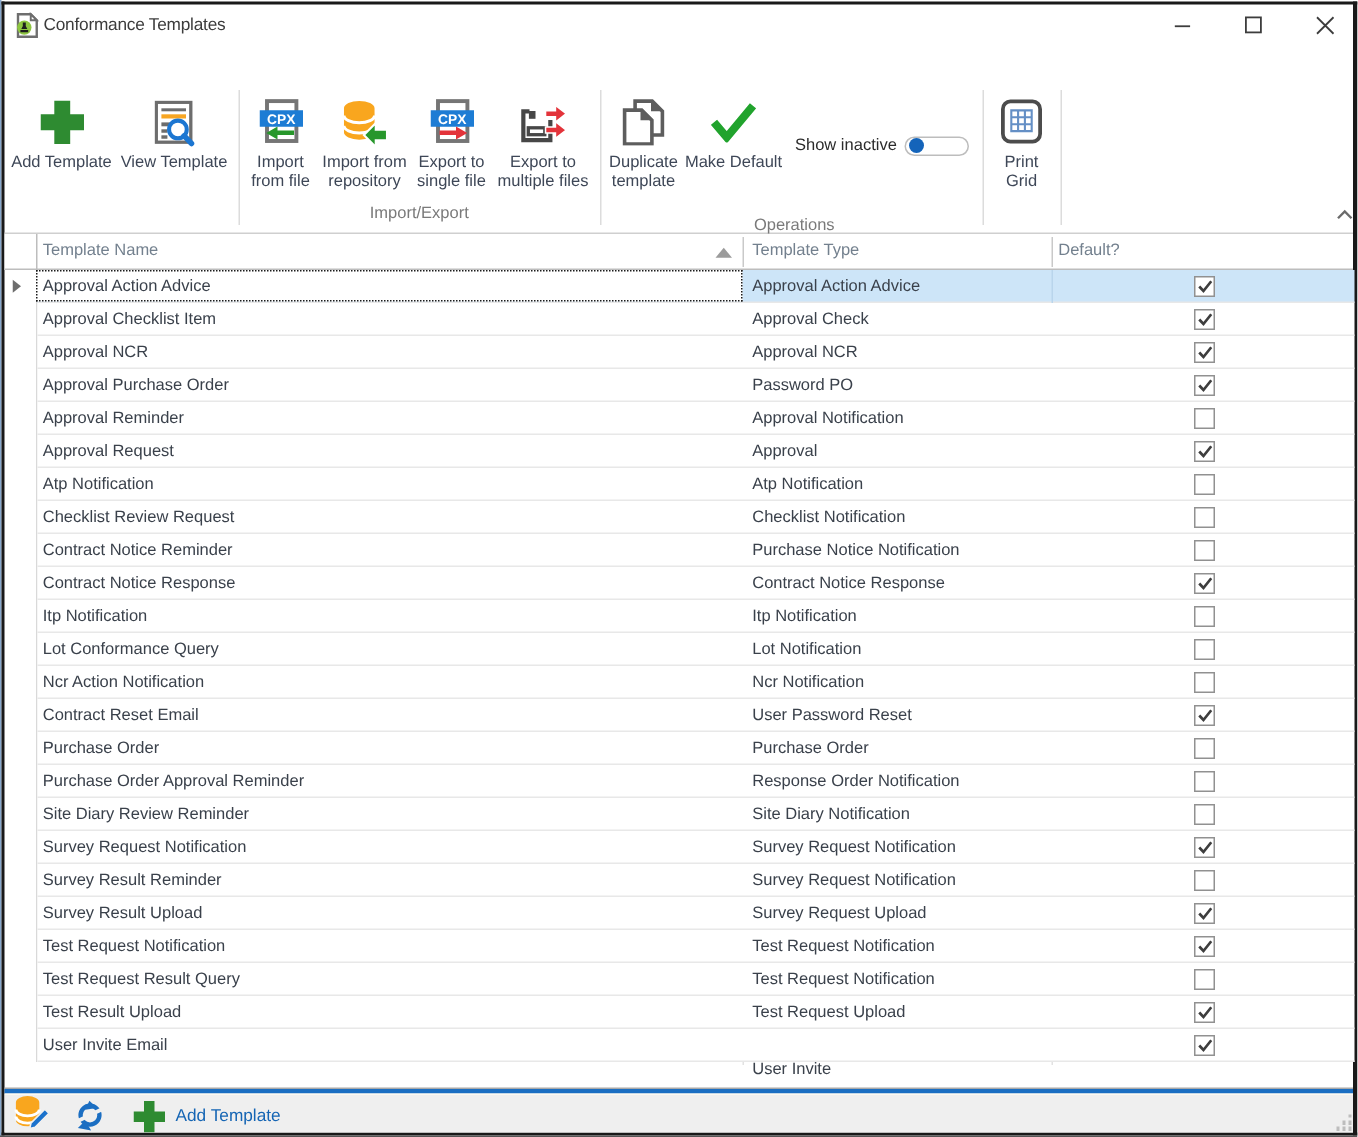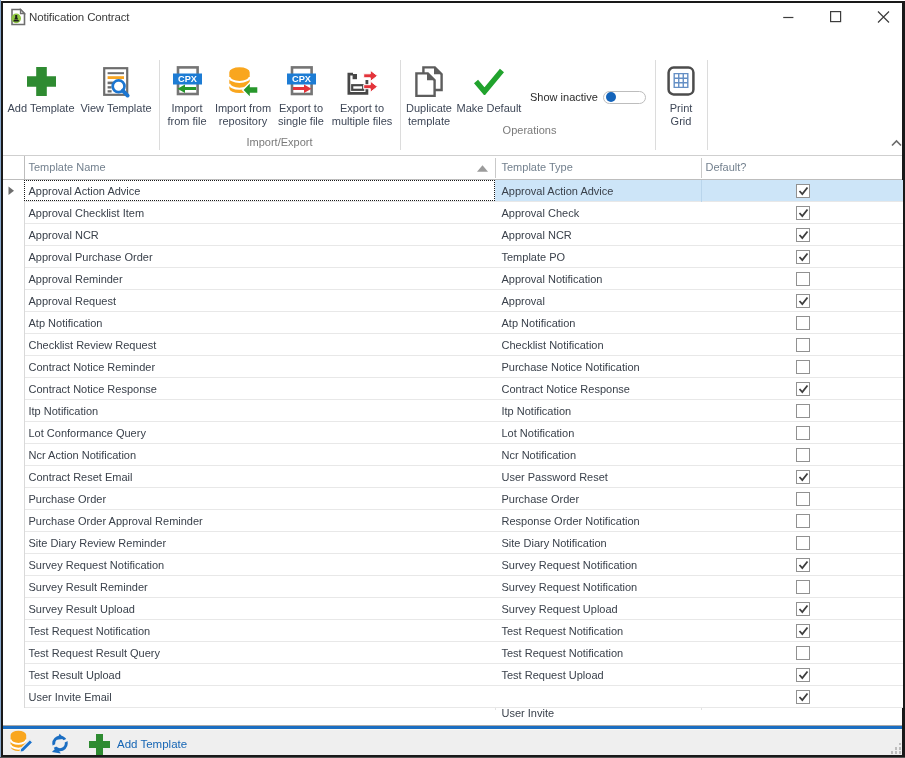--- a/index.html
+++ b/index.html
@@ -18,40 +18,40 @@
 <div class="a" style="left:1px;top:1px;width:2px;height:756px;background:#191919"></div>
 <div class="a" style="left:902px;top:1px;width:3px;height:756px;background:#191919"></div>
 <div class="a" style="left:0;top:757px;width:905px;height:1px;background:#555"></div>
 <svg class="a" style="left:10px;top:8px" width="17" height="18" viewBox="0 0 17 18">
     <path d="M2 1.5 h8.5 l4 4 V16.5 H2 z" fill="#fff" stroke="#6e6e6e" stroke-width="1.6"></path>
     <path d="M10.5 1.5 v4 h4 z" fill="#fff" stroke="#6e6e6e" stroke-width="1.3"></path>
     <circle cx="6.2" cy="10.4" r="4.8" fill="#8ec641"></circle>
     <path d="M5.2 7 h2 v2.2 h-2 z M5.5 8.8 h1.4 l1.3 2.6 h-4 z" fill="#1d1d1d"></path>
     <rect x="3.6" y="12" width="5.2" height="1.5" fill="#1d1d1d"></rect>
   </svg>
-<div class="a" style="left:29px;top:11px;font-size:11.5px;letter-spacing:-0.15px;color:#3c3c3c">Notification Contract</div>
+<div class="a" style="left:29px;top:11px;font-size:11.5px;letter-spacing:-0.15px;color:#3c3c3c">Conformance Templates</div>
 <svg class="a" style="left:780px;top:8px" width="18" height="18" viewBox="0 0 18 18">
     <path d="M3.2 9.5 h10.2" stroke="#3d3d3d" stroke-width="1.2"></path>
   </svg>
 <svg class="a" style="left:826px;top:8px" width="18" height="18" viewBox="0 0 18 18">
     <rect x="4.6" y="3.6" width="10" height="10" fill="none" stroke="#3d3d3d" stroke-width="1.2"></rect>
   </svg>
 <svg class="a" style="left:872px;top:8px" width="18" height="18" viewBox="0 0 18 18">
     <path d="M6 3.5 L17 14.5 M17 3.5 L6 14.5" stroke="#3d3d3d" stroke-width="1.2"></path>
   </svg>
 <div class="sep" style="left:159px;top:60px;height:90px"></div>
 <div class="sep" style="left:400px;top:60px;height:90px"></div>
 <div class="sep" style="left:655px;top:60px;height:90px"></div>
 <div class="sep" style="left:707px;top:60px;height:90px"></div>
 <div class="a" style="left:3px;top:155px;width:899px;height:1px;background:#cfcfcf"></div>
 <svg class="a" style="left:890px;top:138px" width="13" height="10" viewBox="0 0 13 10">
     <path d="M2 7.5 L6.5 3 L11 7.5" fill="none" stroke="#6b6b6b" stroke-width="1.6"></path>
   </svg>
 <div class="gcap" style="left:229px;top:136px;width:101px">Import/Export</div>
-<div class="gcap" style="left:479px;top:124px;width:101px">Operations</div>
+<div class="gcap" style="left:479px;top:144px;width:101px">Operations</div>
 <svg class="a" style="left:27px;top:67px" width="29" height="29" viewBox="0 0 29 29">
     <path d="M9.2 0 h10.6 v9.2 h9.2 v10.6 h-9.2 v9.2 H9.2 v-9.2 H0 V9.2 h9.2 z" fill="#2e8b31"></path>
   </svg>
 <div class="lbl" style="left:0px;top:102px;width:82px">Add Template</div>
 <svg class="a" style="left:103px;top:67px" width="27" height="32" viewBox="0 0 27 32">
     <rect x="1.2" y="1.2" width="23" height="26.6" fill="#fff" stroke="#6d6d6d" stroke-width="2.2"></rect>
     <rect x="4.6" y="5.2" width="16.4" height="2" fill="#6d6d6d"></rect>
     <rect x="4.6" y="9.2" width="16.4" height="2.8" fill="#f7a522"></rect>
     <rect x="4.6" y="14.6" width="6" height="2.6" fill="#6d6d6d"></rect>
     <rect x="4.6" y="19.2" width="4" height="2.3" fill="#6d6d6d"></rect>
@@ -141,21 +141,21 @@
   </svg>
 <div class="a" style="left:24.5px;top:223.5px;width:878.5px;height:22px;background:#fff;border-bottom:1px solid #e8e8e8"></div>
 <div class="celltxt" style="left:28.5px;top:228.5px">Approval NCR</div>
 <div class="celltxt" style="left:501.5px;top:228.5px">Approval NCR</div>
 <div class="cb" style="left:796px;top:227.5px"></div>
 <svg class="a" style="left:798px;top:229.5px" width="11" height="10" viewBox="0 0 11 10">
     <path d="M1.5 5 L4.3 8 L9.5 1.5" fill="none" stroke="#3e3e3e" stroke-width="1.8"></path>
   </svg>
 <div class="a" style="left:24.5px;top:245.5px;width:878.5px;height:22px;background:#fff;border-bottom:1px solid #e8e8e8"></div>
 <div class="celltxt" style="left:28.5px;top:250.5px">Approval Purchase Order</div>
-<div class="celltxt" style="left:501.5px;top:250.5px">Template PO</div>
+<div class="celltxt" style="left:501.5px;top:250.5px">Password PO</div>
 <div class="cb" style="left:796px;top:249.5px"></div>
 <svg class="a" style="left:798px;top:251.5px" width="11" height="10" viewBox="0 0 11 10">
     <path d="M1.5 5 L4.3 8 L9.5 1.5" fill="none" stroke="#3e3e3e" stroke-width="1.8"></path>
   </svg>
 <div class="a" style="left:24.5px;top:267.5px;width:878.5px;height:22px;background:#fff;border-bottom:1px solid #e8e8e8"></div>
 <div class="celltxt" style="left:28.5px;top:272.5px">Approval Reminder</div>
 <div class="celltxt" style="left:501.5px;top:272.5px">Approval Notification</div>
 <div class="cb" style="left:796px;top:271.5px"></div>
 <div class="a" style="left:24.5px;top:289.5px;width:878.5px;height:22px;background:#fff;border-bottom:1px solid #e8e8e8"></div>
 <div class="celltxt" style="left:28.5px;top:294.5px">Approval Request</div>

